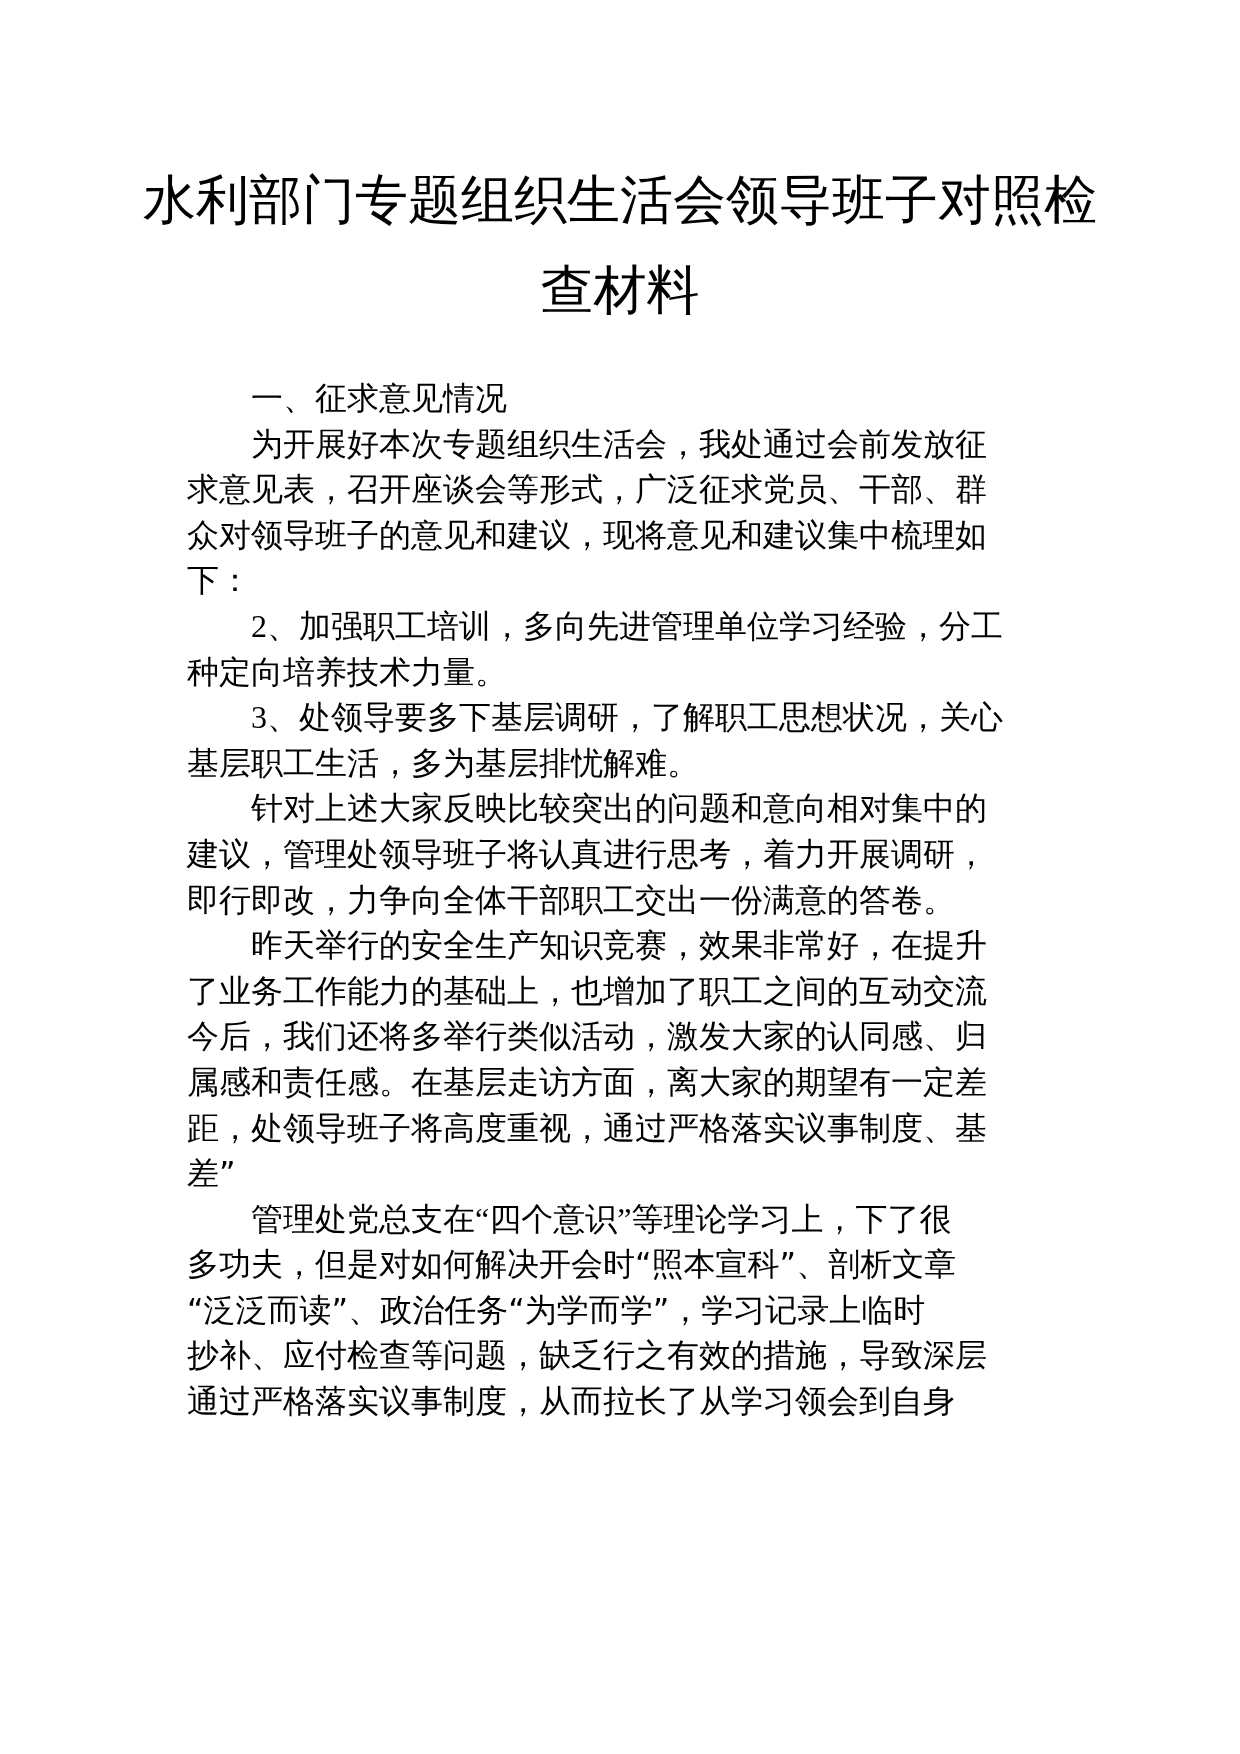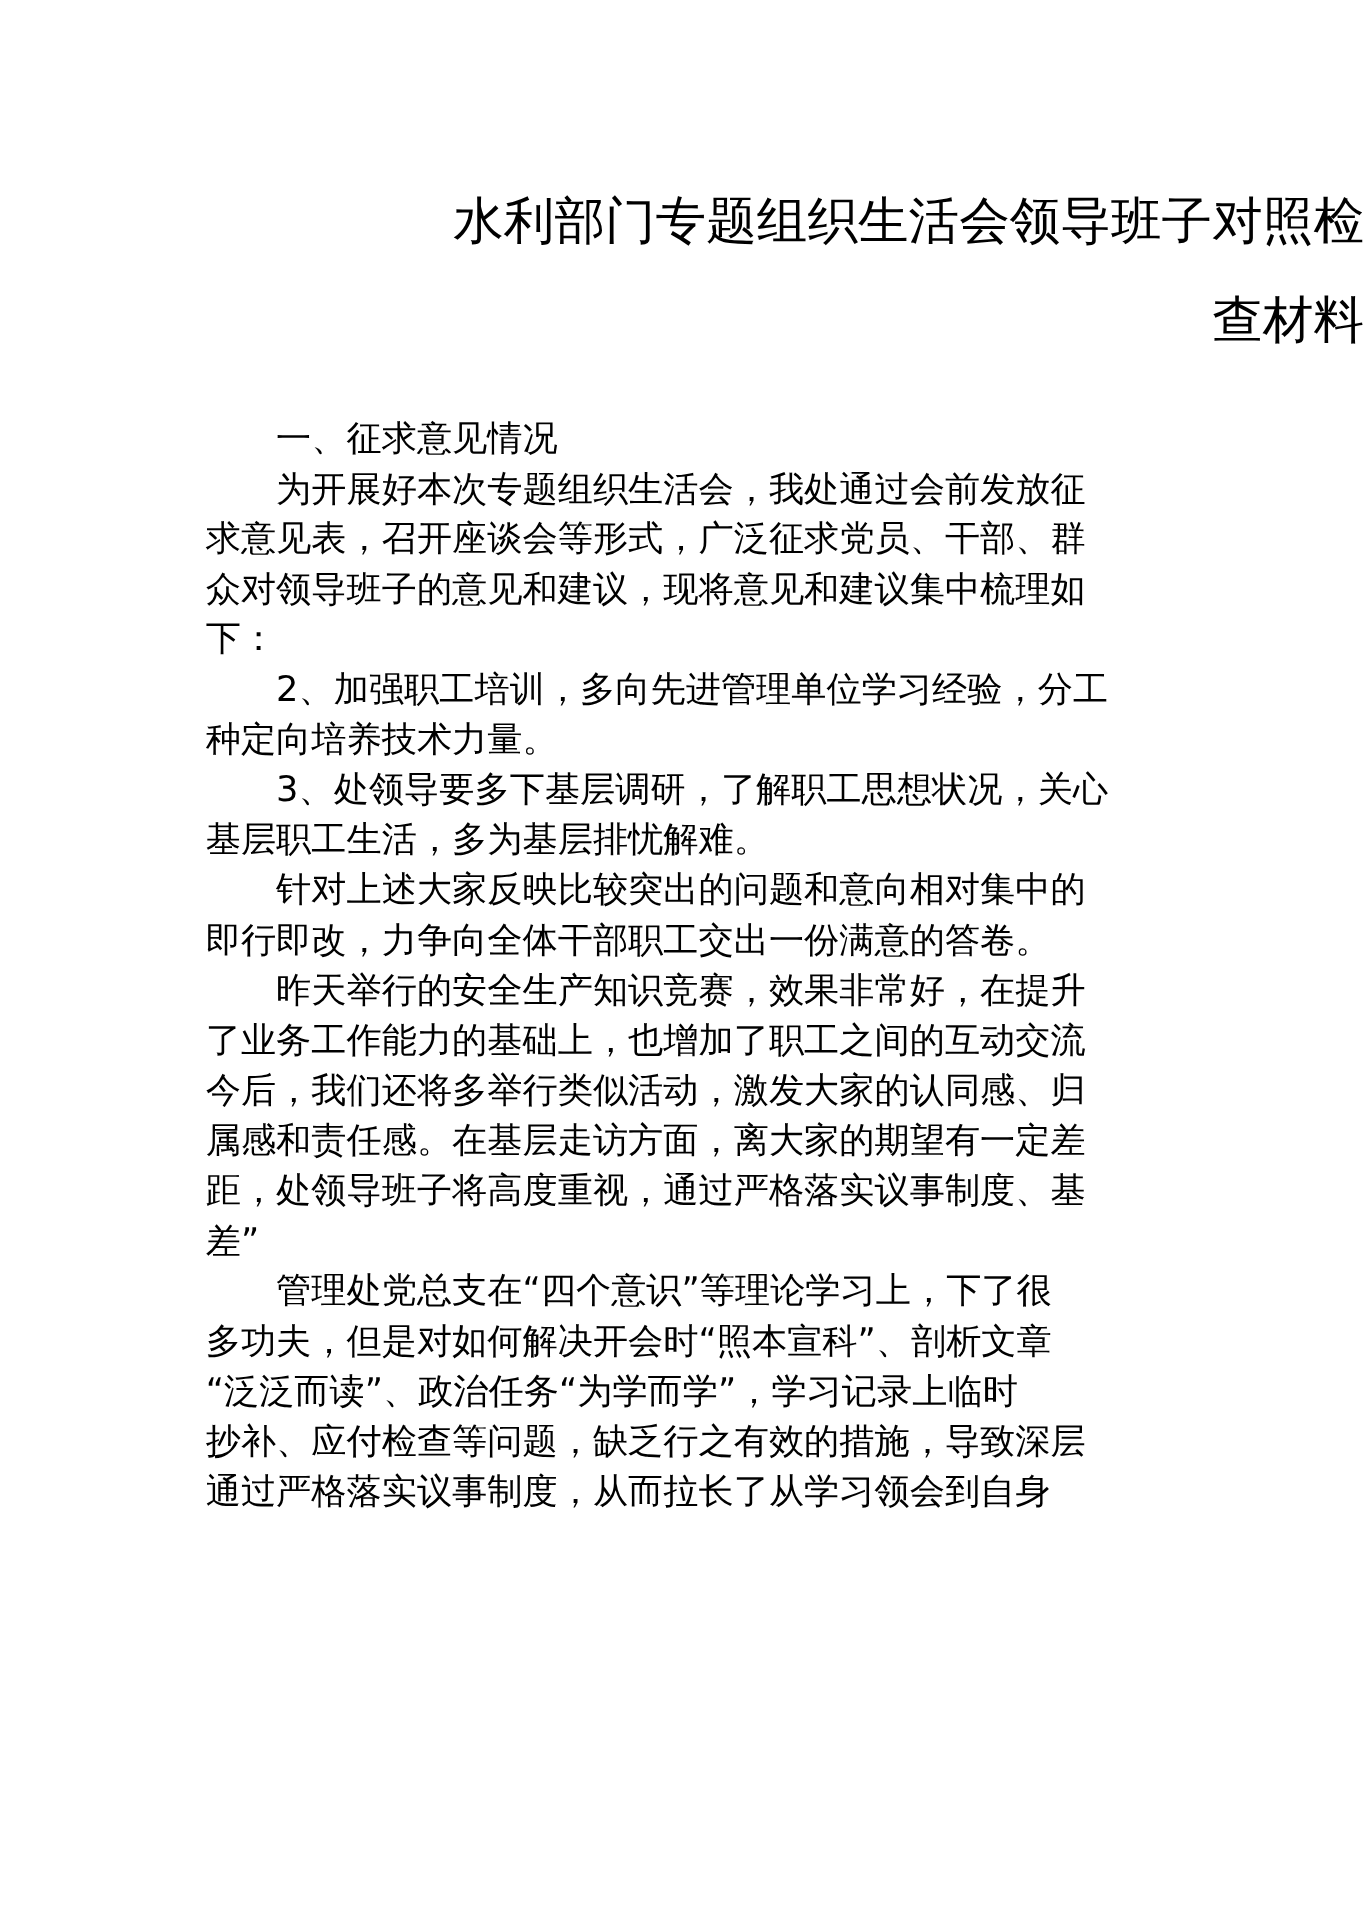--- a/index.html
+++ b/index.html
@@ -18,22 +18,22 @@
     .page {
       position: absolute;
       left: 0; top: 0;
       width: 1240px; height: 1754px;
       background: #ffffff;
     }
     .title-line {
       position: absolute;
       left: 0;
       width: 1240px;
-      text-align: right;
-      font-size: 46px;
+      text-align: center;
+      font-size: 53px;
       line-height: 60px;
       white-space: nowrap;
       letter-spacing: 0px;
     }
     .title-line.l1 { top: 170px; }
     .title-line.l2 { top: 260px; }
 
     .body {
       position: absolute;
       left: 187px;
@@ -42,40 +42,42 @@
     }
     .line {
       height: 45.6px;
       line-height: 45.6px;
       font-size: 32px;
       white-space: nowrap;
       overflow: visible;
     }
     .line.indent {
       padding-left: 64px;
+      font-family: Liberation Serif, serif;
     }
   </style>
 </head>
 <body>
 
 <div class="page">
   <div class="title-line l1">水利部门专题组织生活会领导班子对照检</div>
   <div class="title-line l2">查材料</div>
 
   <div class="body">
     <div class="line indent">一、征求意见情况</div>
     <div class="line indent">为开展好本次专题组织生活会，我处通过会前发放征</div>
     <div class="line">求意见表，召开座谈会等形式，广泛征求党员、干部、群</div>
     <div class="line">众对领导班子的意见和建议，现将意见和建议集中梳理如</div>
     <div class="line">下：</div>
     <div class="line indent">2、加强职工培训，多向先进管理单位学习经验，分工</div>
     <div class="line">种定向培养技术力量。</div>
     <div class="line indent">3、处领导要多下基层调研，了解职工思想状况，关心</div>
     <div class="line">基层职工生活，多为基层排忧解难。</div>
     <div class="line indent">针对上述大家反映比较突出的问题和意向相对集中的</div>
+    <div class="line">建议，管理处领导班子将认真进行思考，着力开展调研，</div>
     <div class="line">即行即改，力争向全体干部职工交出一份满意的答卷。</div>
     <div class="line indent">昨天举行的安全生产知识竞赛，效果非常好，在提升</div>
     <div class="line">了业务工作能力的基础上，也增加了职工之间的互动交流</div>
     <div class="line">今后，我们还将多举行类似活动，激发大家的认同感、归</div>
     <div class="line">属感和责任感。在基层走访方面，离大家的期望有一定差</div>
     <div class="line">距，处领导班子将高度重视，通过严格落实议事制度、基</div>
     <div class="line">差”</div>
     <div class="line indent">管理处党总支在“四个意识”等理论学习上，下了很</div>
     <div class="line">多功夫，但是对如何解决开会时“照本宣科”、剖析文章</div>
     <div class="line">“泛泛而读”、政治任务“为学而学”，学习记录上临时</div>

